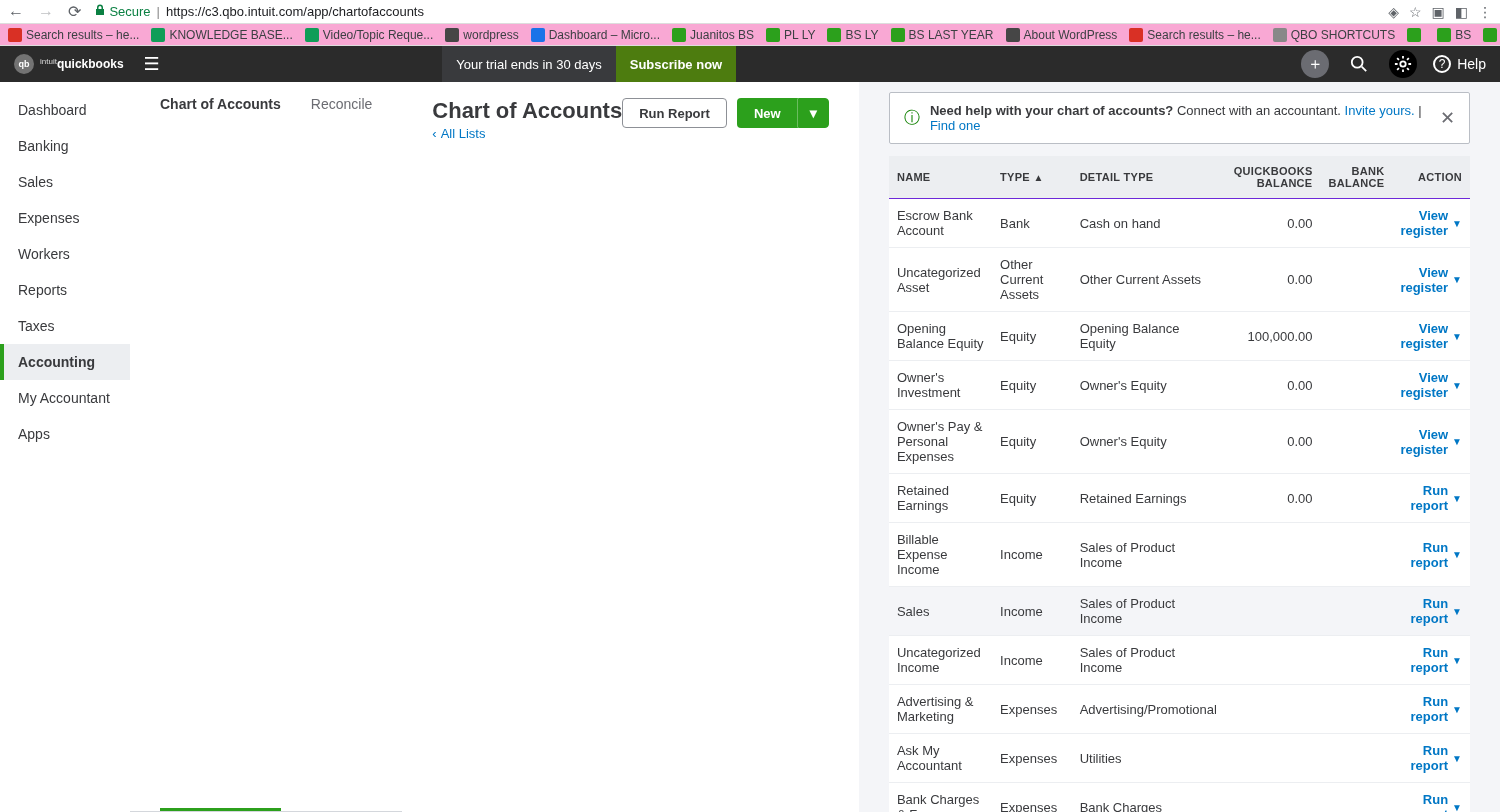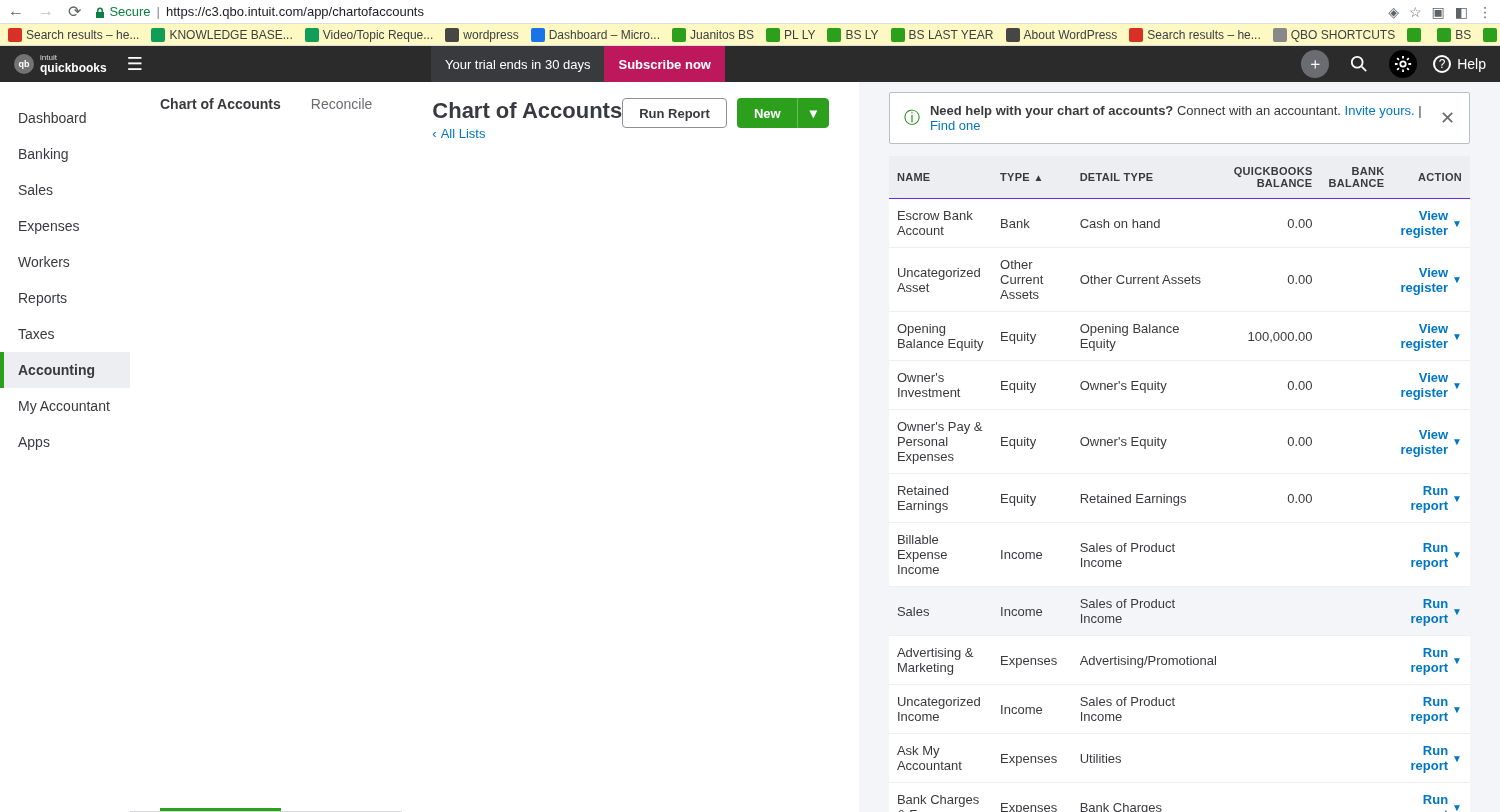--- a/index.html
+++ b/index.html
@@ -3,45 +3,45 @@
 <meta charset="utf-8">
 <style>
 * { margin: 0; padding: 0; box-sizing: border-box; font-family: -apple-system, BlinkMacSystemFont, "Segoe UI", Helvetica, Arial, sans-serif; }
 body { background: #f4f5f8; color: #393a3d; font-size: 13px; overflow: hidden; }
 
 
 .browser-bar { height: 24px; background: #fff; border-bottom: 1px solid #ddd; display: flex; align-items: center; padding: 0 8px; gap: 14px; }
 .nav-arrows { display: flex; gap: 14px; color: #5f6368; }
 .nav-arrows span { font-size: 16px; cursor: default; }
 .url-area { display: flex; align-items: center; gap: 6px; color: #202124; font-size: 13px; flex: 1; }
-.secure { display: flex; align-items: flex-end; gap: 4px; color: #0b8043; }
+.secure { display: flex; align-items: flex-start; gap: 4px; color: #0b8043; }
 .lock { width: 10px; height: 12px; }
 .url-icons-right { display: flex; gap: 10px; align-items: center; color: #5f6368; margin-left: auto; }
 .url-icons-right span { font-size: 14px; }
 
-.bookmarks-bar { height: 22px; background: #fef9c3; border-bottom: 1px solid #ddd; display: flex; align-items: center; padding: 0 8px; gap: 12px; font-size: 12px; color: #3c4043; overflow: hidden; white-space: nowrap; }
+.bookmarks-bar { height: 22px; background: #f9a8d4; border-bottom: 1px solid #ddd; display: flex; align-items: center; padding: 0 8px; gap: 12px; font-size: 12px; color: #3c4043; overflow: hidden; white-space: nowrap; }
 .bookmark { display: flex; align-items: center; gap: 4px; }
 .bm-ico { width: 14px; height: 14px; border-radius: 2px; display: inline-block; }
 
 
 .app-header { height: 36px; background: #2b2b2b; display: flex; align-items: center; padding: 0 14px; color: #fff; }
 .qb-logo { display: flex; align-items: center; gap: 6px; font-size: 14px; }
 .qb-circle { width: 20px; height: 20px; background: #737373; border-radius: 50%; display: flex; align-items: center; justify-content: center; color: #fff; font-weight: bold; font-size: 9px; }
 .hamburger { margin-left: 20px; font-size: 18px; cursor: pointer; }
-.trial-banner { margin: 0 auto; display: flex; align-items: center; background: #be185d; height: 36px; padding: 0; }
+.trial-banner { margin: 0 auto; display: flex; align-items: center; background: #4d7c0f; height: 36px; padding: 0; }
 .trial-text { padding: 0 14px; font-size: 13px; }
 .subscribe { padding: 0 14px; font-weight: 600; font-size: 13px; }
 .header-icons { display: flex; gap: 16px; align-items: center; margin-left: auto; }
 .header-icon { width: 28px; height: 28px; display: flex; align-items: center; justify-content: center; border-radius: 50%; font-size: 16px; cursor: pointer; }
 .gear-active { background: #000; }
 .help-btn { display: flex; align-items: center; gap: 6px; font-size: 14px; }
 
 
 .layout { display: flex; height: calc(812px - 24px - 22px - 36px); }
-.sidebar { width: 130px; background: #fff; padding: 18px 0; }
+.sidebar { width: 130px; background: #fff; padding: 10px 0; }
 .sidebar-item { padding: 10px 18px; font-size: 14px; color: #393a3d; cursor: pointer; }
 .sidebar-item.active { background: #eceef1; font-weight: 600; border-left: 4px solid #2ca01c; padding-left: 14px; }
 
 .main { flex: 1; display: flex; flex-direction: row; overflow: hidden; }
 .tabs { background: #fff; padding: 0 30px; display: flex; gap: 30px; border-bottom: 1px solid #d4d7dc; }
 .tab { padding: 14px 0; font-size: 14px; color: #6b6c72; cursor: pointer; border-bottom: 3px solid transparent; }
 .tab.active { color: #393a3d; font-weight: 600; border-bottom-color: #2ca01c; }
 
 .page-head { background: #fff; padding: 16px 30px 10px; display: flex; align-items: flex-start; }
 .page-title-block { }
@@ -163,21 +163,21 @@
       <span>BS</span>
     </div>
     <div class="bookmark">
       <span class="bm-ico" style="background: rgb(44, 160, 28);"></span>
     </div>
   </div>
 
 <div class="app-header">
   <div class="qb-logo">
     <span class="qb-circle">qb</span>
-    <span style="display:flex;flex-direction:column;line-height:1">
+    <span style="display:flex;flex-direction:row;line-height:1">
       <span style="font-size:8px;opacity:.8">intuit</span>
       <span style="font-size:12px;font-weight:600">quickbooks</span>
     </span>
   </div>
   <span class="hamburger">☰</span>
   <div class="trial-banner">
     <span class="trial-text" style="background:#393a3d;height:36px;display:flex;align-items:center">Your trial ends in 30 days</span>
     <span class="subscribe">Subscribe now</span>
   </div>
   <div class="header-icons">
@@ -318,36 +318,36 @@
             </tr>
             <tr class="highlight">
               <td>Sales</td>
               <td>Income</td>
               <td>Sales of Product Income</td>
               <td class="num"></td>
               <td class="num"></td>
               <td class="action-c"><span class="action-link">Run report <span class="caret">▼</span></span></td>
             </tr>
             <tr>
+              <td>Uncategorized Income</td>
+              <td>Income</td>
+              <td>Sales of Product Income</td>
+              <td class="num"></td>
+              <td class="num"></td>
+              <td class="action-c"><span class="action-link">Run report <span class="caret">▼</span></span></td>
+            </tr>
+            <tr>
               <td>Advertising &amp; Marketing</td>
               <td>Expenses</td>
               <td>Advertising/Promotional</td>
               <td class="num"></td>
               <td class="num"></td>
               <td class="action-c"><span class="action-link">Run report <span class="caret">▼</span></span></td>
             </tr>
             <tr>
-              <td>Uncategorized Income</td>
-              <td>Income</td>
-              <td>Sales of Product Income</td>
-              <td class="num"></td>
-              <td class="num"></td>
-              <td class="action-c"><span class="action-link">Run report <span class="caret">▼</span></span></td>
-            </tr>
-            <tr>
               <td>Ask My Accountant</td>
               <td>Expenses</td>
               <td>Utilities</td>
               <td class="num"></td>
               <td class="num"></td>
               <td class="action-c"><span class="action-link">Run report <span class="caret">▼</span></span></td>
             </tr>
             <tr>
               <td>Bank Charges &amp; Fees</td>
               <td>Expenses</td>

